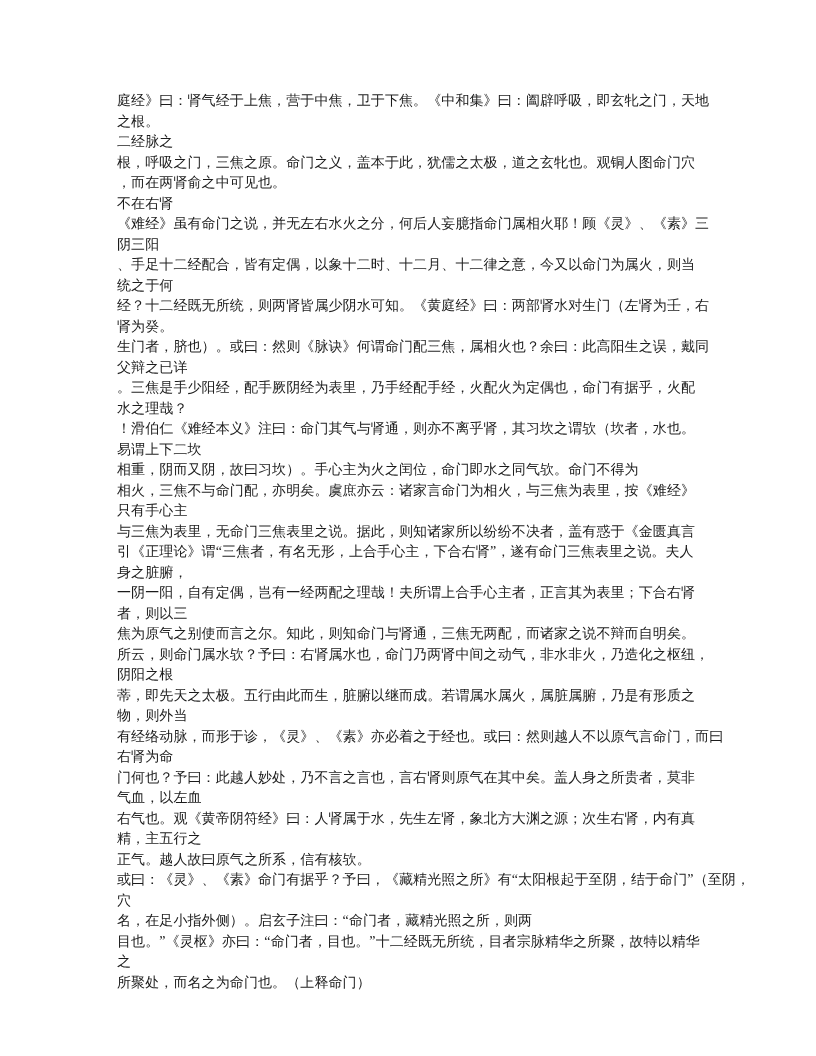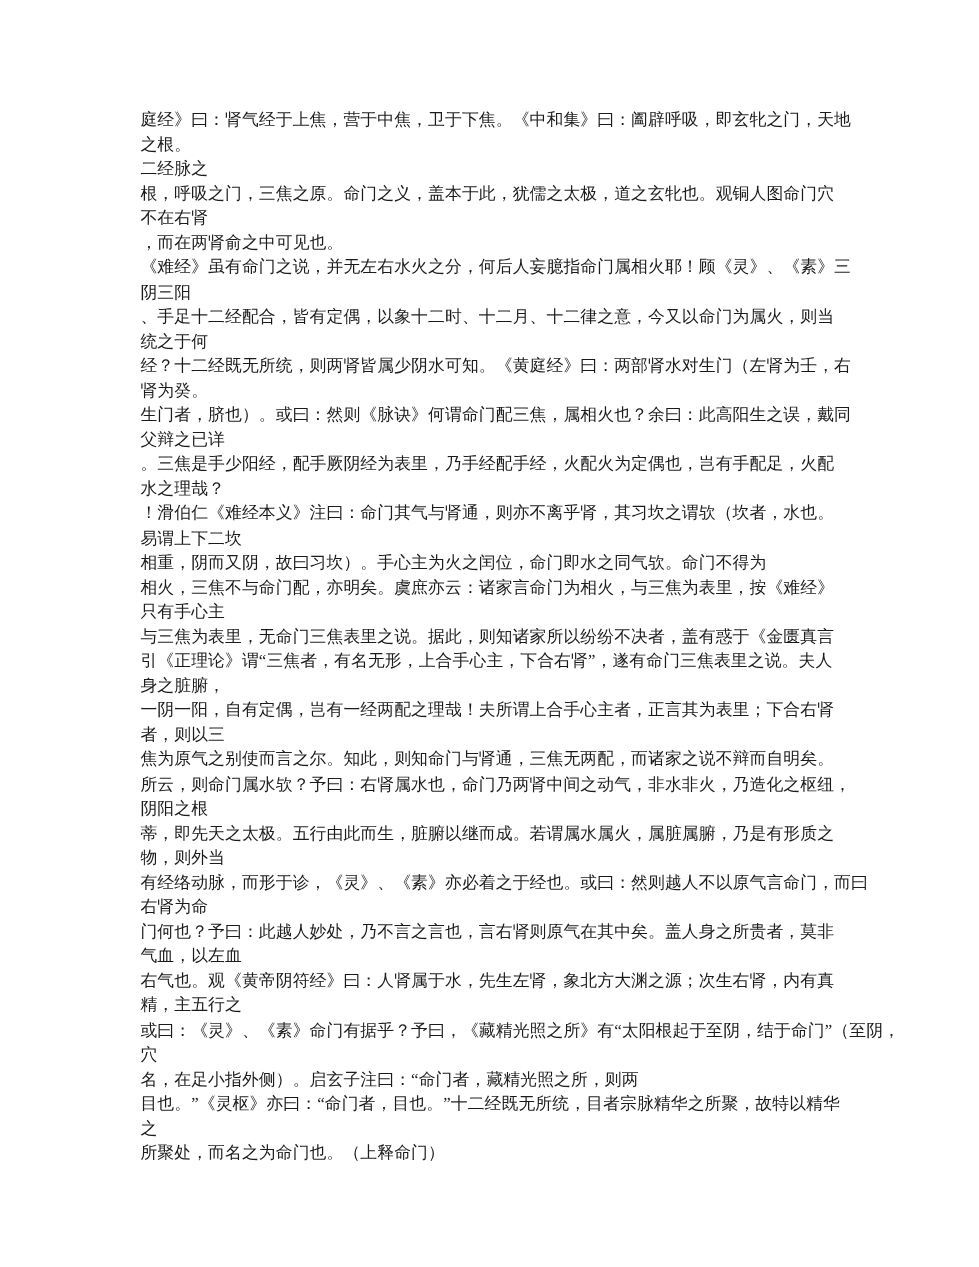--- a/index.html
+++ b/index.html
@@ -31,31 +31,31 @@
 </style>
 </head>
 <body>
 
 <div class="page">
   <div class="text-block">
       <div class="text-line">庭经》曰：肾气经于上焦，营于中焦，卫于下焦。《中和集》曰：阖辟呼吸，即玄牝之门，天地</div>
       <div class="text-line">之根。</div>
       <div class="text-line">二经脉之</div>
       <div class="text-line">根，呼吸之门，三焦之原。命门之义，盖本于此，犹儒之太极，道之玄牝也。观铜人图命门穴</div>
+      <div class="text-line">，而在两肾俞之中可见也。</div>
       <div class="text-line">不在右肾</div>
-      <div class="text-line">，而在两肾俞之中可见也。</div>
       <div class="text-line">《难经》虽有命门之说，并无左右水火之分，何后人妄臆指命门属相火耶！顾《灵》、《素》三</div>
       <div class="text-line">阴三阳</div>
       <div class="text-line">、手足十二经配合，皆有定偶，以象十二时、十二月、十二律之意，今又以命门为属火，则当</div>
       <div class="text-line">统之于何</div>
       <div class="text-line">经？十二经既无所统，则两肾皆属少阴水可知。《黄庭经》曰：两部肾水对生门（左肾为壬，右</div>
       <div class="text-line">肾为癸。</div>
       <div class="text-line">生门者，脐也）。或曰：然则《脉诀》何谓命门配三焦，属相火也？余曰：此高阳生之误，戴同</div>
       <div class="text-line">父辩之已详</div>
-      <div class="text-line">。三焦是手少阳经，配手厥阴经为表里，乃手经配手经，火配火为定偶也，岂有手配足，火配</div>
+      <div class="text-line">。三焦是手少阳经，配手厥阴经为表里，乃手经配手经，火配火为定偶也，命门有据乎，火配</div>
       <div class="text-line">水之理哉？</div>
       <div class="text-line">！滑伯仁《难经本义》注曰：命门其气与肾通，则亦不离乎肾，其习坎之谓欤（坎者，水也。</div>
       <div class="text-line">易谓上下二坎</div>
       <div class="text-line">相重，阴而又阴，故曰习坎）。手心主为火之闰位，命门即水之同气欤。命门不得为</div>
       <div class="text-line">相火，三焦不与命门配，亦明矣。虞庶亦云：诸家言命门为相火，与三焦为表里，按《难经》</div>
       <div class="text-line">只有手心主</div>
       <div class="text-line">与三焦为表里，无命门三焦表里之说。据此，则知诸家所以纷纷不决者，盖有惑于《金匮真言</div>
       <div class="text-line">引《正理论》谓“三焦者，有名无形，上合手心主，下合右肾”，遂有命门三焦表里之说。夫人</div>
       <div class="text-line">身之脏腑，</div>
       <div class="text-line">一阴一阳，自有定偶，岂有一经两配之理哉！夫所谓上合手心主者，正言其为表里；下合右肾</div>
@@ -64,20 +64,21 @@
       <div class="text-line">所云，则命门属水欤？予曰：右肾属水也，命门乃两肾中间之动气，非水非火，乃造化之枢纽，</div>
       <div class="text-line">阴阳之根</div>
       <div class="text-line">蒂，即先天之太极。五行由此而生，脏腑以继而成。若谓属水属火，属脏属腑，乃是有形质之</div>
       <div class="text-line">物，则外当</div>
       <div class="text-line">有经络动脉，而形于诊，《灵》、《素》亦必着之于经也。或曰：然则越人不以原气言命门，而曰</div>
       <div class="text-line">右肾为命</div>
       <div class="text-line">门何也？予曰：此越人妙处，乃不言之言也，言右肾则原气在其中矣。盖人身之所贵者，莫非</div>
       <div class="text-line">气血，以左血</div>
       <div class="text-line">右气也。观《黄帝阴符经》曰：人肾属于水，先生左肾，象北方大渊之源；次生右肾，内有真</div>
       <div class="text-line">精，主五行之</div>
+      <div class="text-line">正气。越人故曰原气之所系，信有核欤。</div>
       <div class="text-line">或曰：《灵》、《素》命门有据乎？予曰，《藏精光照之所》有“太阳根起于至阴，结于命门”（至阴，</div>
       <div class="text-line">穴</div>
       <div class="text-line">名，在足小指外侧）。启玄子注曰：“命门者，藏精光照之所，则两</div>
       <div class="text-line">目也。”《灵枢》亦曰：“命门者，目也。”十二经既无所统，目者宗脉精华之所聚，故特以精华</div>
       <div class="text-line">之</div>
       <div class="text-line">所聚处，而名之为命门也。（上释命门）</div>
     </div>
 </div>
 
 </body></html>

